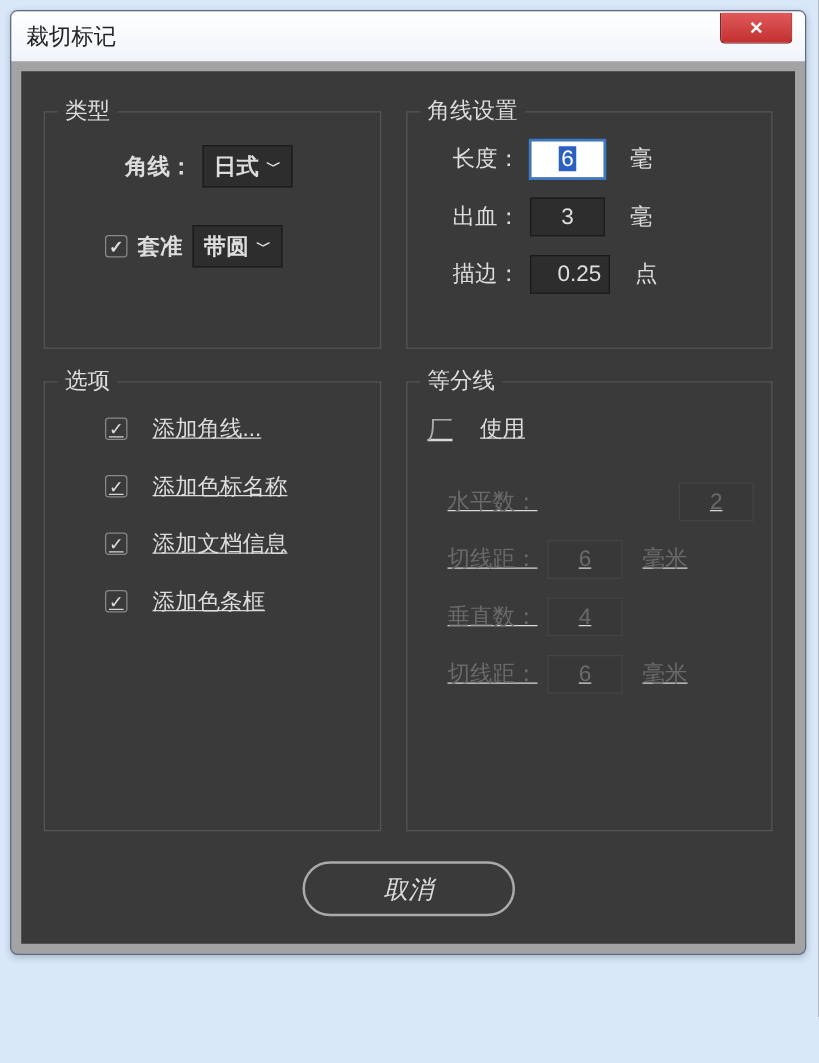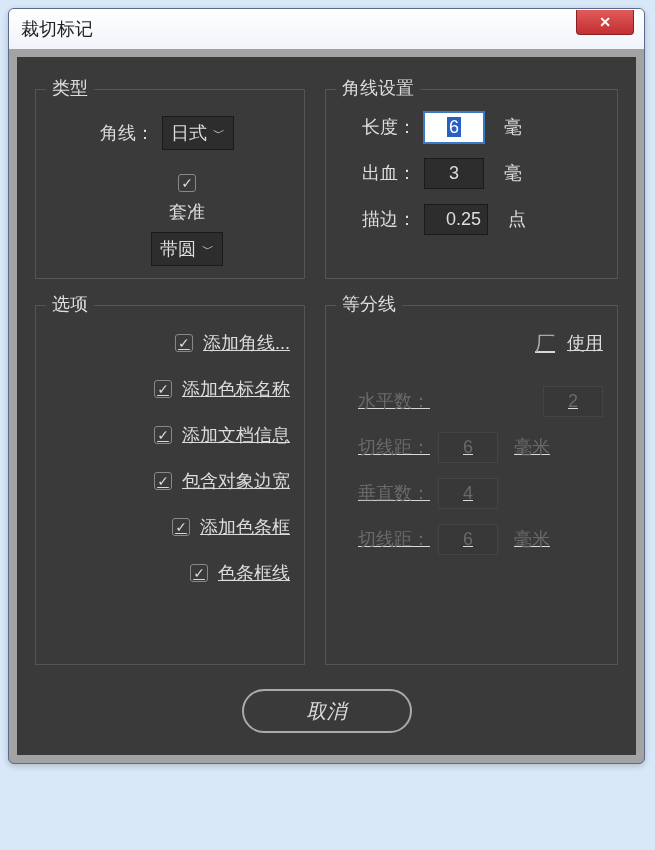--- a/index.html
+++ b/index.html
@@ -136,22 +136,22 @@
   .pillbtn {
     width: 170px; height: 44px;
     border: 2px solid #aaa;
     border-radius: 22px;
     background: transparent;
     color: #ddd;
     font-size: 20px;
     display:flex; align-items:center; justify-content:center;
     cursor:pointer;
   }
-  .type-panel .field-row { margin: 6px 0 8px 0; }
-  .opt-row { display:flex; align-items:center; height:46px; gap:10px;justify-content:flex-end; }
+  .type-panel .field-row { margin: 6px 0 8px 0; font-weight: bold; }
+  .opt-row { display:flex; align-items:center; height:46px; gap:20px; }
   .indent { margin-left:32px; }
 </style>
 </head>
 <body>
 
 <div class="window">
   <div class="titlebar">
     <span class="title-text">裁切标记</span>
     <div class="close-btn">
       <span>✕</span>
@@ -166,21 +166,21 @@
         <div class="panel-title">类型</div>
 
         <div class="field-row">
           <span class="lbl right" style="width:70px;">角线：</span>
           <div class="dd">
             <span>日式</span>
             <span class="caret">﹀</span>
           </div>
         </div>
 
-        <div class="field-row" style="margin-top:18px;flex-direction:column;">
+        <div class="field-row" style="margin-top:18px;">
           <span class="chk on"></span>
           <span class="lbl">套准</span>
           <div class="dd">
             <span>带圆</span>
             <span class="caret">﹀</span>
           </div>
         </div>
       </div>
 
       <div class="panel wide" style="height:190px;">
@@ -216,29 +216,21 @@
         <div class="opt-row">
           <span class="chk on"></span>
           <span class="lbl">添加色标名称</span>
         </div>
         <div class="opt-row">
           <span class="chk on"></span>
           <span class="lbl">添加文档信息</span>
         </div>
         <div class="opt-row">
           <span class="chk on"></span>
-          <span class="lbl">包含对象边宽</span>
-        </div>
-        <div class="opt-row">
-          <span class="chk on"></span>
           <span class="lbl">添加色条框</span>
-        </div>
-        <div class="opt-row indent">
-          <span class="chk on"></span>
-          <span class="lbl">色条框线</span>
         </div>
       </div>
 
       <div class="panel wide" style="height:360px;">
         <div class="panel-title">等分线</div>
 
         <div class="opt-row">
           <span class="old-chk">厂</span>
           <span class="lbl">使用</span>
         </div>

